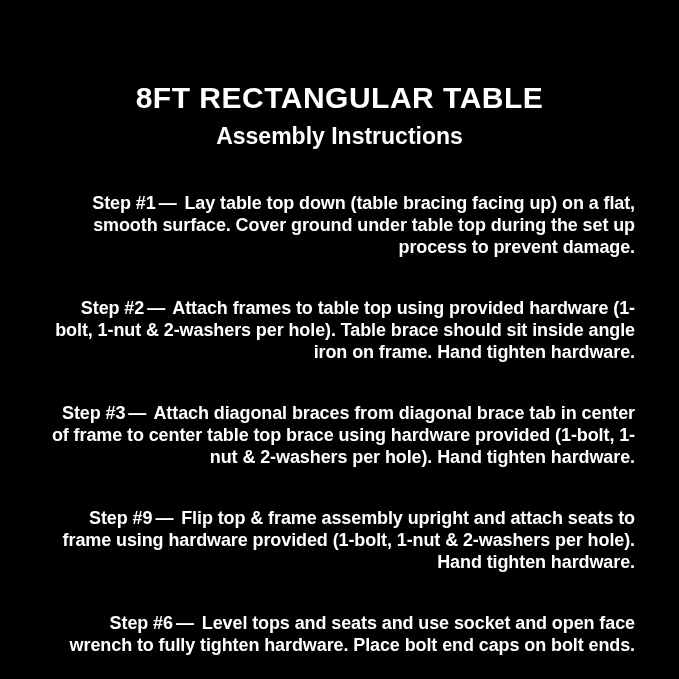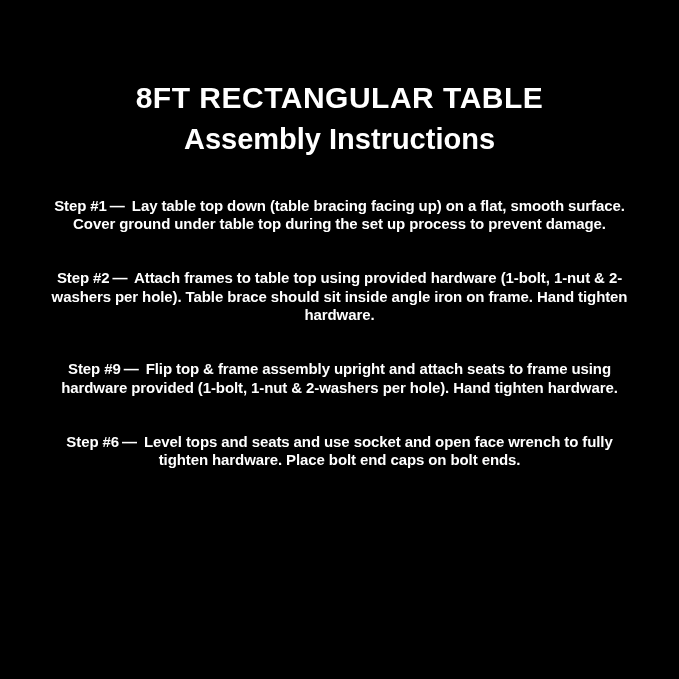--- a/index.html
+++ b/index.html
@@ -26,37 +26,37 @@
   .title {
     text-align: center;
     font-size: 30px;
     font-weight: bold;
     letter-spacing: 0.5px;
     line-height: 1.1;
     margin: 6px 0 0 0;
   }
   .subtitle {
     text-align: center;
-    font-size: 29px;
+    font-size: 23px;
     font-weight: bold;
     line-height: 1.1;
     margin: 10px 0 0 0;
   }
   .steps {
     margin-top: 26px;
     display: flex;
     flex-direction: column;
   }
   .step {
-    font-size: 15px;
+    font-size: 18px;
     font-weight: bold;
     line-height: 1.22;
     letter-spacing: -0.1px;
     margin-bottom: 21px;
-    text-align: center;
+    text-align: right;
   }
   .step:last-child {
     margin-bottom: 0;
   }
   .step-label {
     white-space: nowrap;
   }
   .dash {
     padding: 0 3px;
   }
@@ -72,20 +72,23 @@
   <div class="steps">
 
     <p class="step">
       <span class="step-label">Step #1</span><span class="dash">—</span> <span>Lay table top down (table bracing facing up) on a flat, smooth surface. Cover ground under table top during the set up process to prevent damage.</span>
     </p>
 
     <p class="step">
       <span class="step-label">Step #2</span><span class="dash">—</span> <span>Attach frames to table top using provided hardware (1-bolt, 1-nut &amp; 2-washers per hole). Table brace should sit inside angle iron on frame. Hand tighten hardware.</span>
     </p>
 
+    <p class="step">
+      <span class="step-label">Step #3</span><span class="dash">—</span> <span>Attach diagonal braces from diagonal brace tab in center of frame to center table top brace using hardware provided (1-bolt, 1-nut &amp; 2-washers per hole). Hand tighten hardware.</span>
+    </p>
 
     <p class="step">
       <span class="step-label">Step #9</span><span class="dash">—</span> <span>Flip top &amp; frame assembly upright and attach seats to frame using hardware provided (1-bolt, 1-nut &amp; 2-washers per hole). Hand tighten hardware.</span>
     </p>
 
     <p class="step">
       <span class="step-label">Step #6</span><span class="dash">—</span> <span>Level tops and seats and use socket and open face wrench to fully tighten hardware. Place bolt end caps on bolt ends.</span>
     </p>
 
   </div>

